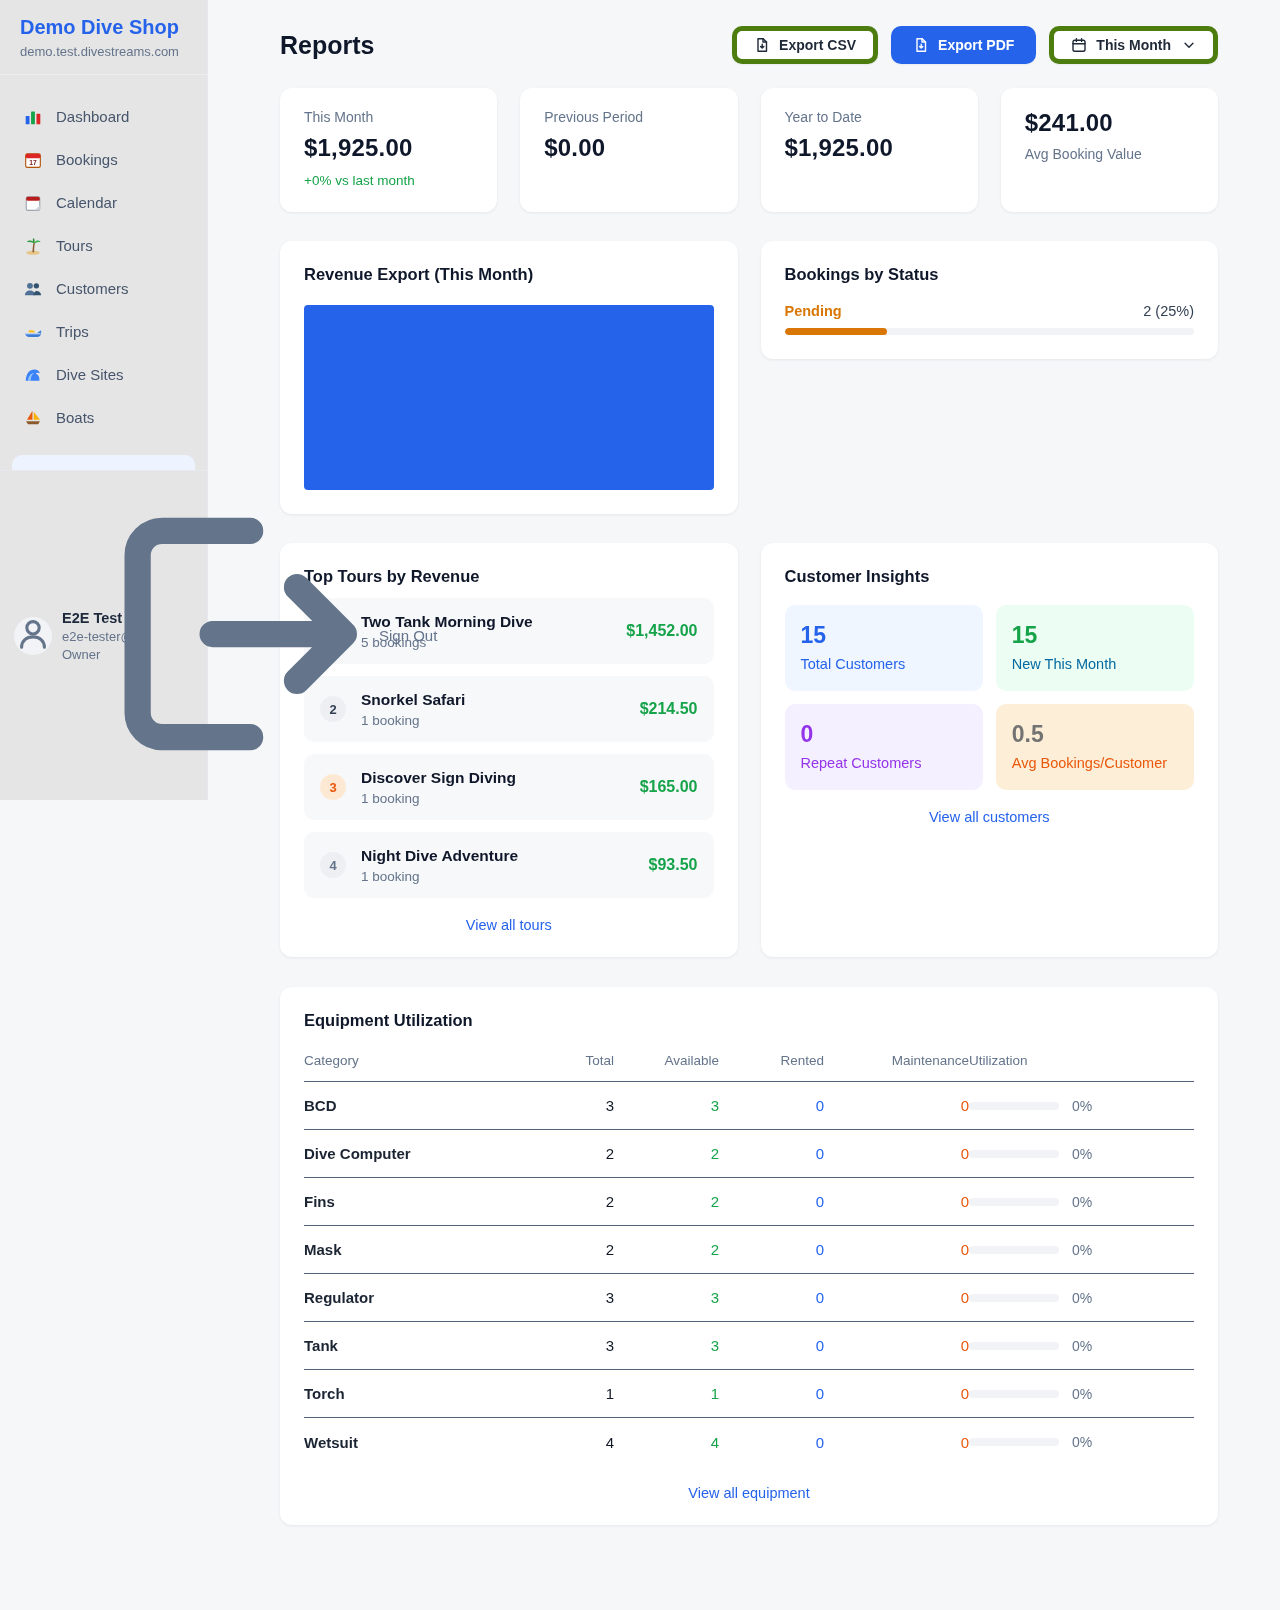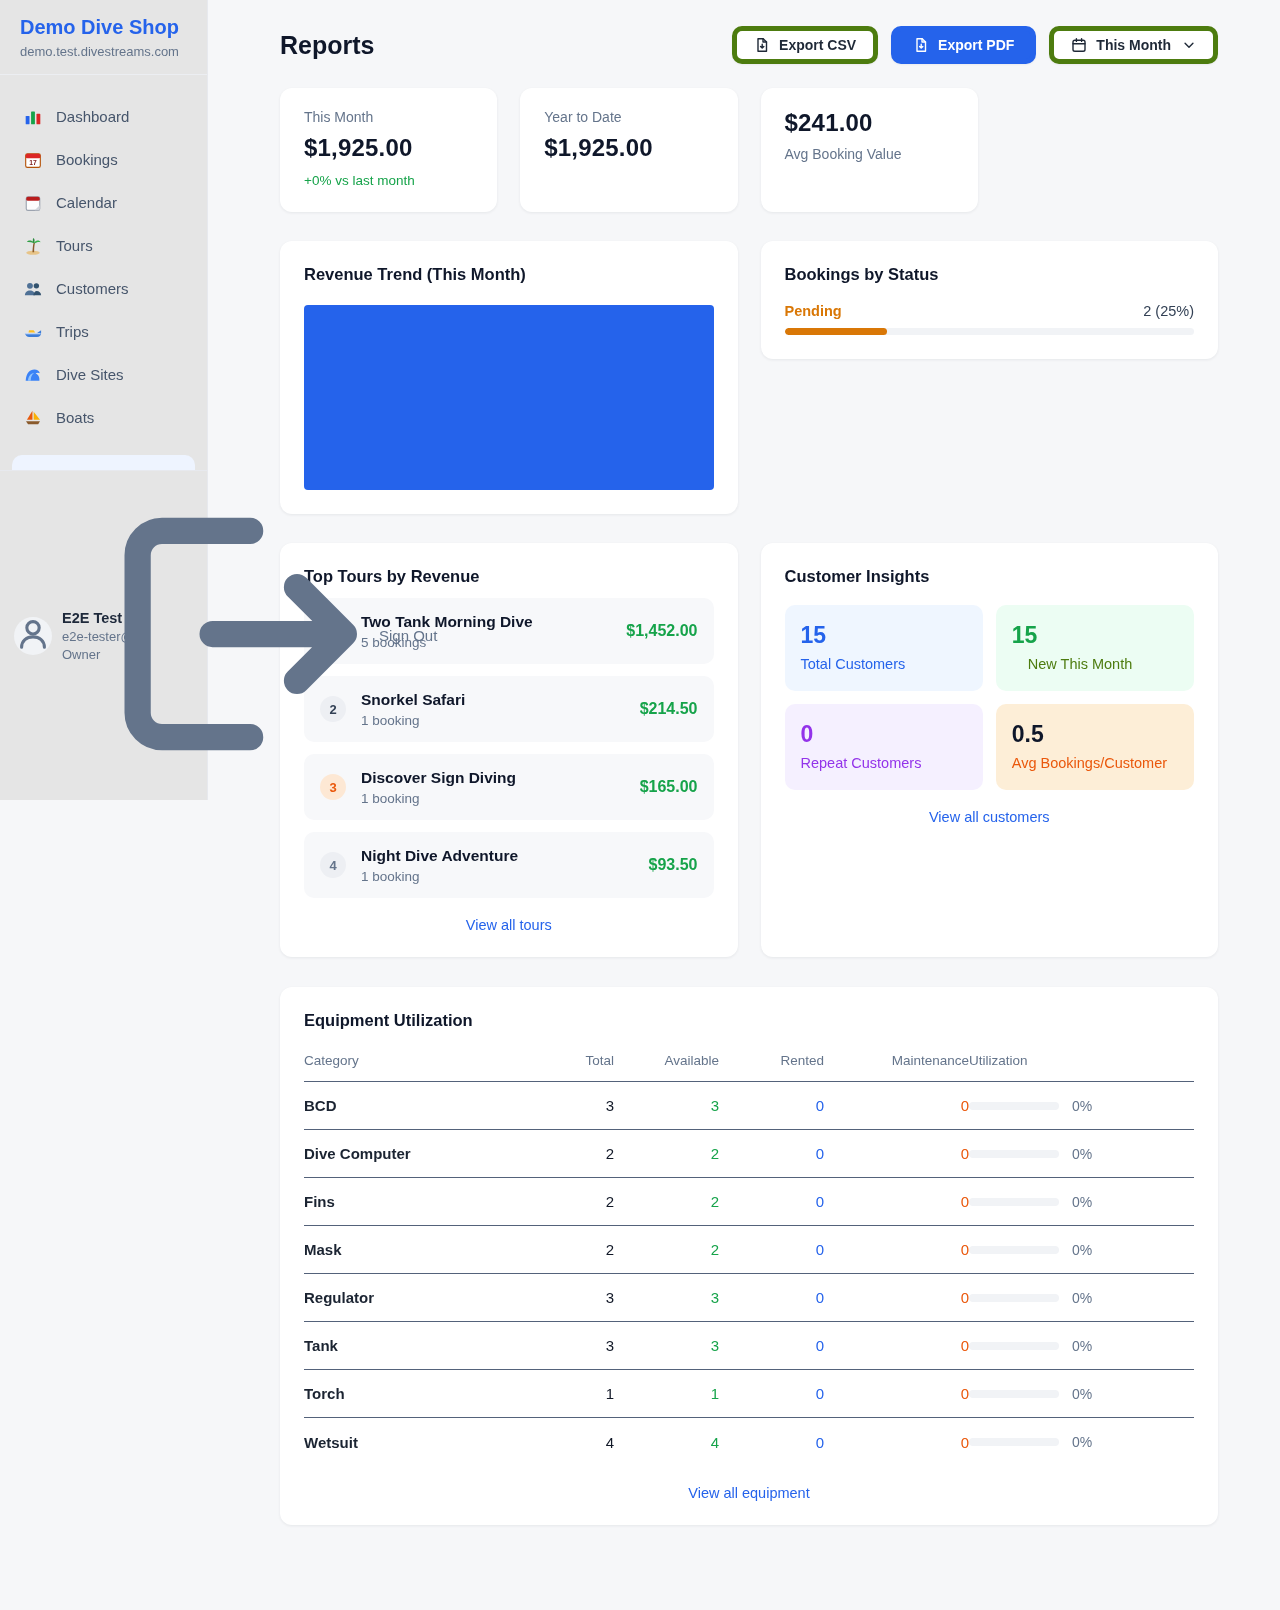--- a/index.html
+++ b/index.html
@@ -306,34 +306,39 @@
     </div>
   </div>
 
   <section class="stats-row">
       <div class="stat-card label-first">
     <div class="stat-label">This Month</div>
     <div class="stat-value">$1,925.00</div>
     <div class="stat-delta">+0% vs last month</div>
   </div>
       <div class="stat-card label-first">
+    <div class="stat-label">Previous Period</div>
+    <div class="stat-value">$0.00</div>
+
+  </div>
+      <div class="stat-card label-first">
     <div class="stat-label">Year to Date</div>
     <div class="stat-value">$1,925.00</div>
 
   </div>
       <div class="stat-card value-first">
     <div class="stat-label">Avg Booking Value</div>
     <div class="stat-value">$241.00</div>
 
   </div>
     </section>
 
   <section class="row-2col align-start">
     <div class="card">
-      <div class="card-title">Revenue Trend (This Month)</div>
+      <div class="card-title">Revenue Export (This Month)</div>
       <div class="chart-block" id="revenue-chart" style="background: rgb(37, 99, 235);"></div>
     </div>
     <div class="card">
       <div class="card-title">Bookings by Status</div>
       <div>
           <div class="status-row">
     <div class="status-head">
       <span class="status-label" style="color: rgb(217, 119, 6);">Pending</span>
       <span class="status-count">2 (25%)</span>
     </div>
@@ -386,28 +391,28 @@
     </div>
     <div class="card">
       <div class="card-title">Customer Insights</div>
       <div class="insight-grid">
           <div class="insight-card" style="background: rgb(239, 246, 255);">
     <div class="insight-value" style="color: rgb(37, 99, 235);">15</div>
     <div class="insight-label" style="color: rgb(37, 99, 235);">Total Customers</div>
   </div>
           <div class="insight-card" style="background: rgb(236, 253, 243);">
     <div class="insight-value" style="color: rgb(22, 163, 74);">15</div>
-    <div class="insight-label" style="color: #4d7c0f; margin-left: 16px;">New This Month</div>
+    <div class="insight-label" style="color: #0369a1;">New This Month</div>
   </div>
           <div class="insight-card" style="background: rgb(245, 240, 255);">
     <div class="insight-value" style="color: rgb(147, 51, 234);">0</div>
     <div class="insight-label" style="color: rgb(147, 51, 234);">Repeat Customers</div>
   </div>
           <div class="insight-card" style="background: rgb(253, 238, 215);">
-    <div class="insight-value" style="color: #0f172a;">0.5</div>
+    <div class="insight-value" style="color: #737373;">0.5</div>
     <div class="insight-label" style="color: rgb(234, 88, 12);">Avg Bookings/Customer</div>
   </div>
         </div>
       <a class="view-all">View all customers</a>
     </div>
   </section>
 
   <section class="card equip-card">
     <div class="card-title">Equipment Utilization</div>
     <div class="equip-table">

